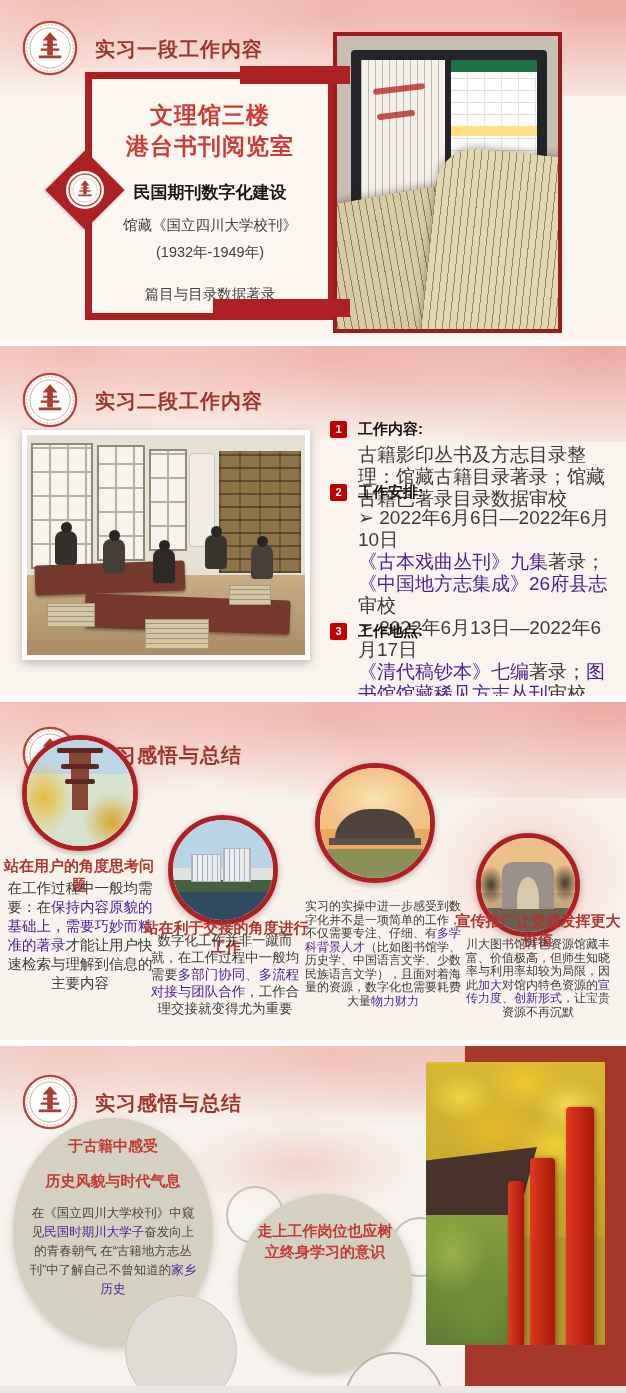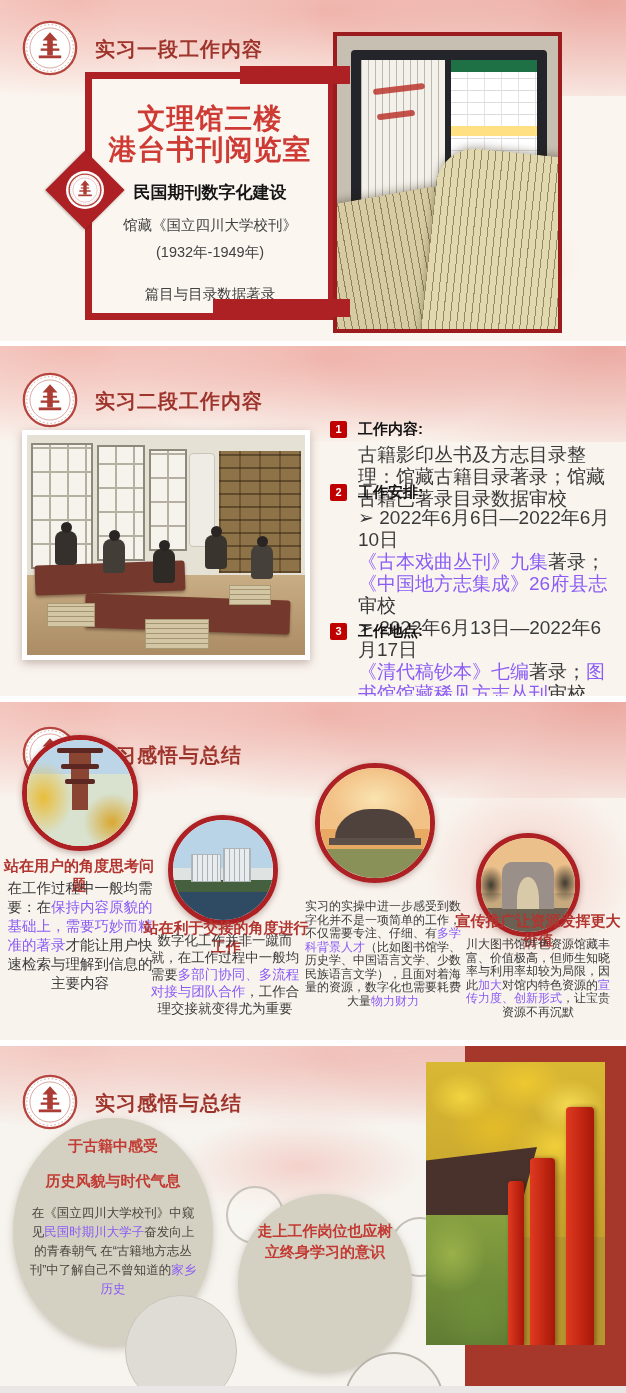--- a/index.html
+++ b/index.html
@@ -19,21 +19,21 @@
     linear-gradient(180deg, rgba(243,201,194,.55), rgba(243,201,194,0));}
   .washmid{position:absolute;pointer-events:none;background:radial-gradient(50% 60% at 50% 50%, rgba(238,168,158,.45), rgba(238,168,158,0) 70%);}
   .logo{position:absolute;width:56px;height:56px;}
   .stitle{position:absolute;margin:0;font-size:20px;font-weight:bold;color:#9e352c;letter-spacing:1px;}
   
   .redbox{position:absolute;left:85px;top:72px;width:236px;height:234px;border:7px solid #ad2024;background:#fcf6f0;z-index:1;}
   .bar{position:absolute;background:#ad2024;z-index:3;}
   .diamond{position:absolute;left:57px;top:162px;width:56px;height:56px;background:#ad2024;transform:rotate(45deg);z-index:4;box-shadow:0 1px 3px rgba(0,0,0,.3);}
   .dinner{position:absolute;left:9px;top:9px;width:38px;height:38px;background:#fff;border-radius:50%;transform:rotate(-45deg);display:flex;align-items:center;justify-content:center;}
   .bx{position:absolute;left:92px;width:236px;text-align:center;z-index:2;}
-  .bh{font-size:28px;font-weight:bold;color:#ce3a34;letter-spacing:1px;}
+  .bh{font-size:23px;font-weight:bold;color:#ce3a34;letter-spacing:1px;}
   .bsub{font-size:17px;font-weight:bold;color:#151515;}
   .bd{font-size:14.5px;color:#414141;}
   .pframe{position:absolute;left:333px;top:32px;width:221px;height:293px;border:4px solid #9c1b1f;background:#c6bfb2;margin:0;overflow:hidden;z-index:2;}
   .p1-laptop{position:absolute;left:14px;top:14px;width:196px;height:172px;background:#23252a;border-radius:4px;}
   .p1-doc{position:absolute;left:10px;top:10px;width:84px;height:150px;background:#f4f1ea;
     background-image:repeating-linear-gradient(90deg, rgba(120,115,100,.45) 0 1px, transparent 1px 7px);}
   .scrib{position:absolute;height:6px;background:#b8362e;border-radius:3px;transform:rotate(-7deg);opacity:.85;}
   .p1-sheet{position:absolute;left:100px;top:10px;width:86px;height:150px;background:#ffffff;
     background-image:repeating-linear-gradient(0deg, transparent 0 11px, #dcdcdc 11px 12px),repeating-linear-gradient(90deg, transparent 0 16px, #e4e4e4 16px 17px);}
   .sheet-head{position:absolute;left:0;top:0;width:100%;height:12px;background:#1e7145;}
@@ -47,21 +47,21 @@
   .ac{position:absolute;left:162px;top:18px;width:24px;height:92px;background:#eeece4;border:1px solid #c9c5b8;border-radius:4px;}
   .tbl{position:absolute;background:#74392c;border-radius:3px;box-shadow:0 2px 3px rgba(40,15,10,.4);}
   .person{position:absolute;width:22px;height:34px;border-radius:8px 8px 4px 4px;}
   .person::before{content:"";position:absolute;left:6px;top:-9px;width:11px;height:11px;border-radius:50%;background:#2a2522;}
   .stack{position:absolute;background:#d3c6a4;border:1px solid #a89a74;background-image:repeating-linear-gradient(0deg, transparent 0 4px, rgba(120,100,60,.5) 4px 5px);}
   .item{position:absolute;left:330px;width:286px;}
   .num{position:absolute;left:0;top:1px;width:17px;height:17px;background:#c00000;color:#fff;font-size:11px;font-weight:bold;text-align:center;line-height:17px;border-radius:2px;}
   .ihead{margin-left:28px;font-size:15px;font-weight:bold;color:#141414;}
   .ibody{margin-left:28px;margin-top:5px;font-size:14px;color:#3a3a3a;line-height:22px;width:258px;}
   .iline{font-size:19px;color:#3a3a3a;line-height:22px;}
-  .rd{color:#8b5cf6;text-align:right;}
+  .rd{color:#4c1d95;text-align:right;}
   
   .circ{position:absolute;border:5px solid #ad2024;border-radius:50%;overflow:hidden;box-shadow:0 2px 6px rgba(80,30,20,.35);}
   .cp{position:absolute;inset:0;}
   .cp1{background:linear-gradient(180deg,#bcd6e8 0 32%,#d8e2cf 32% 100%),#d8e2cf;}
   .cp1 .blob1{position:absolute;left:-12%;top:20%;width:55%;height:70%;background:radial-gradient(closest-side,#e9bd3b,rgba(233,189,59,0));}
   .cp1 .blob2{position:absolute;right:-8%;bottom:-5%;width:55%;height:55%;background:radial-gradient(closest-side,#d9a832,rgba(217,168,50,0));}
   .pagoda{position:absolute;left:24%;top:8%;width:52%;height:84%;display:flex;flex-direction:column;align-items:center;}
   .roof{background:#5c2720;height:5px;border-radius:2px;}
   .pseg{background:#8a4532;}
   .cp2{background:linear-gradient(180deg,#b9d4e6 0 48%,#dfe4e2 48% 60%,#44603f 60% 72%,#2f4a63 72% 100%);}

